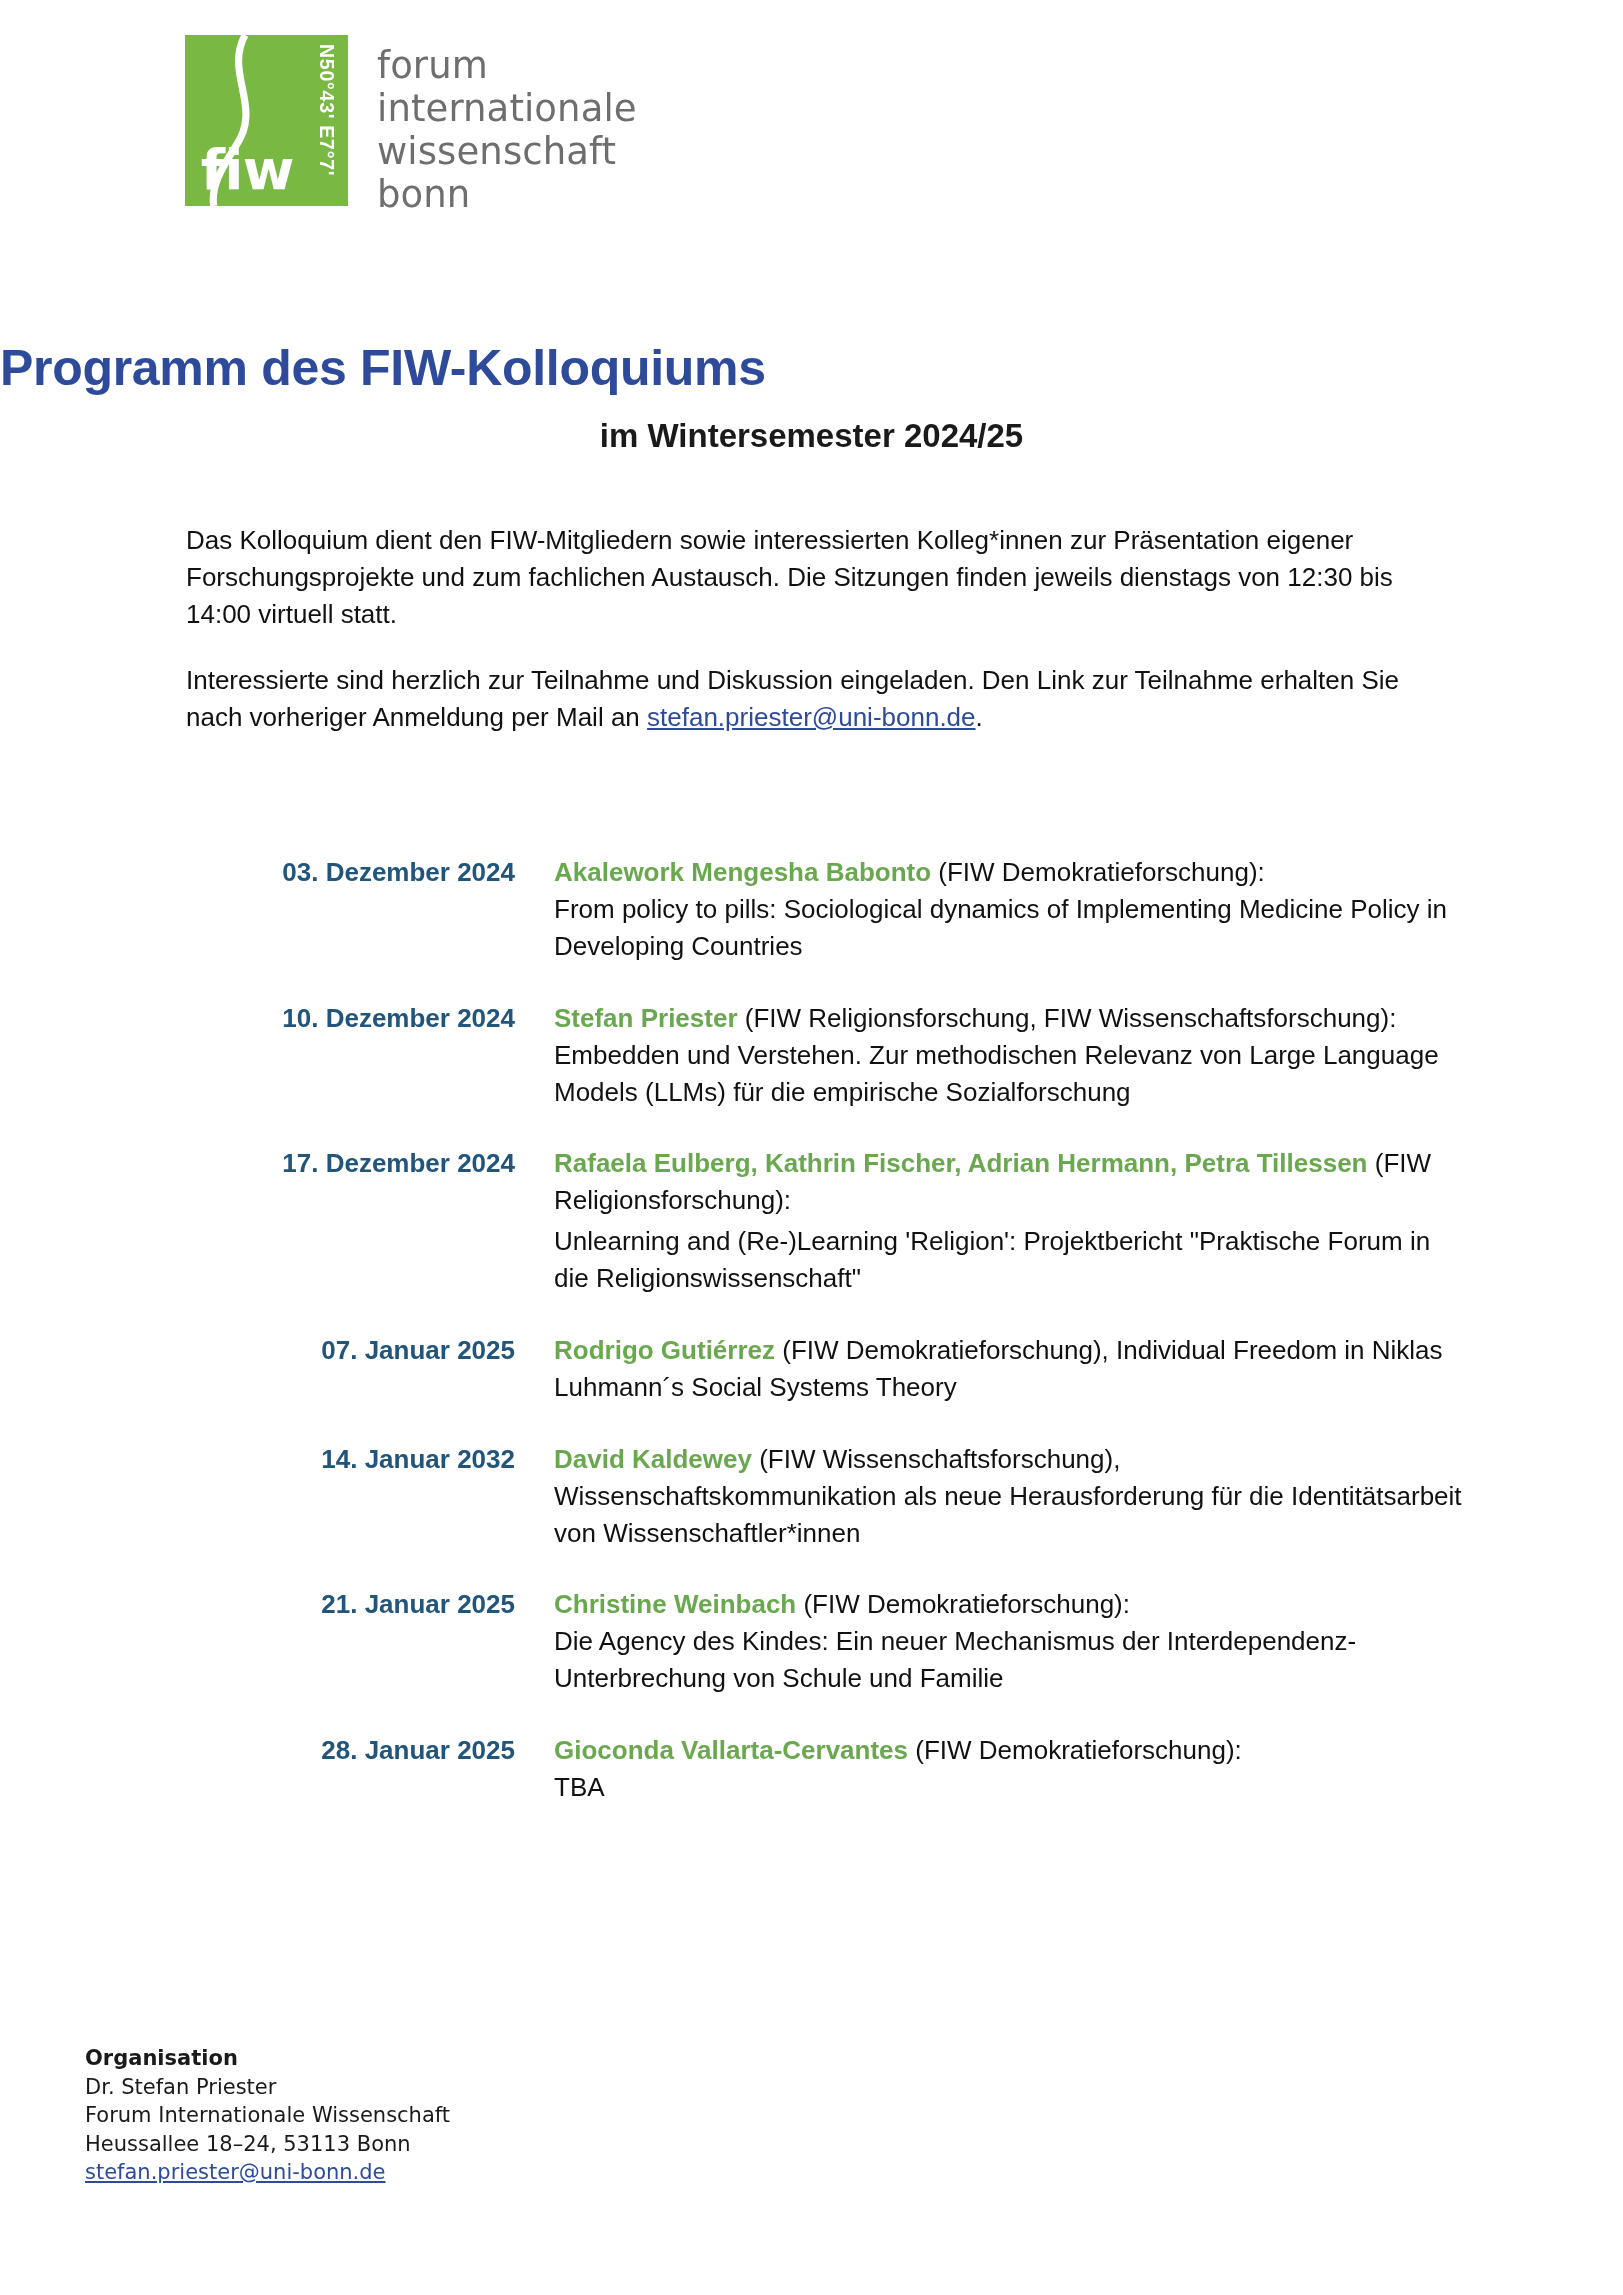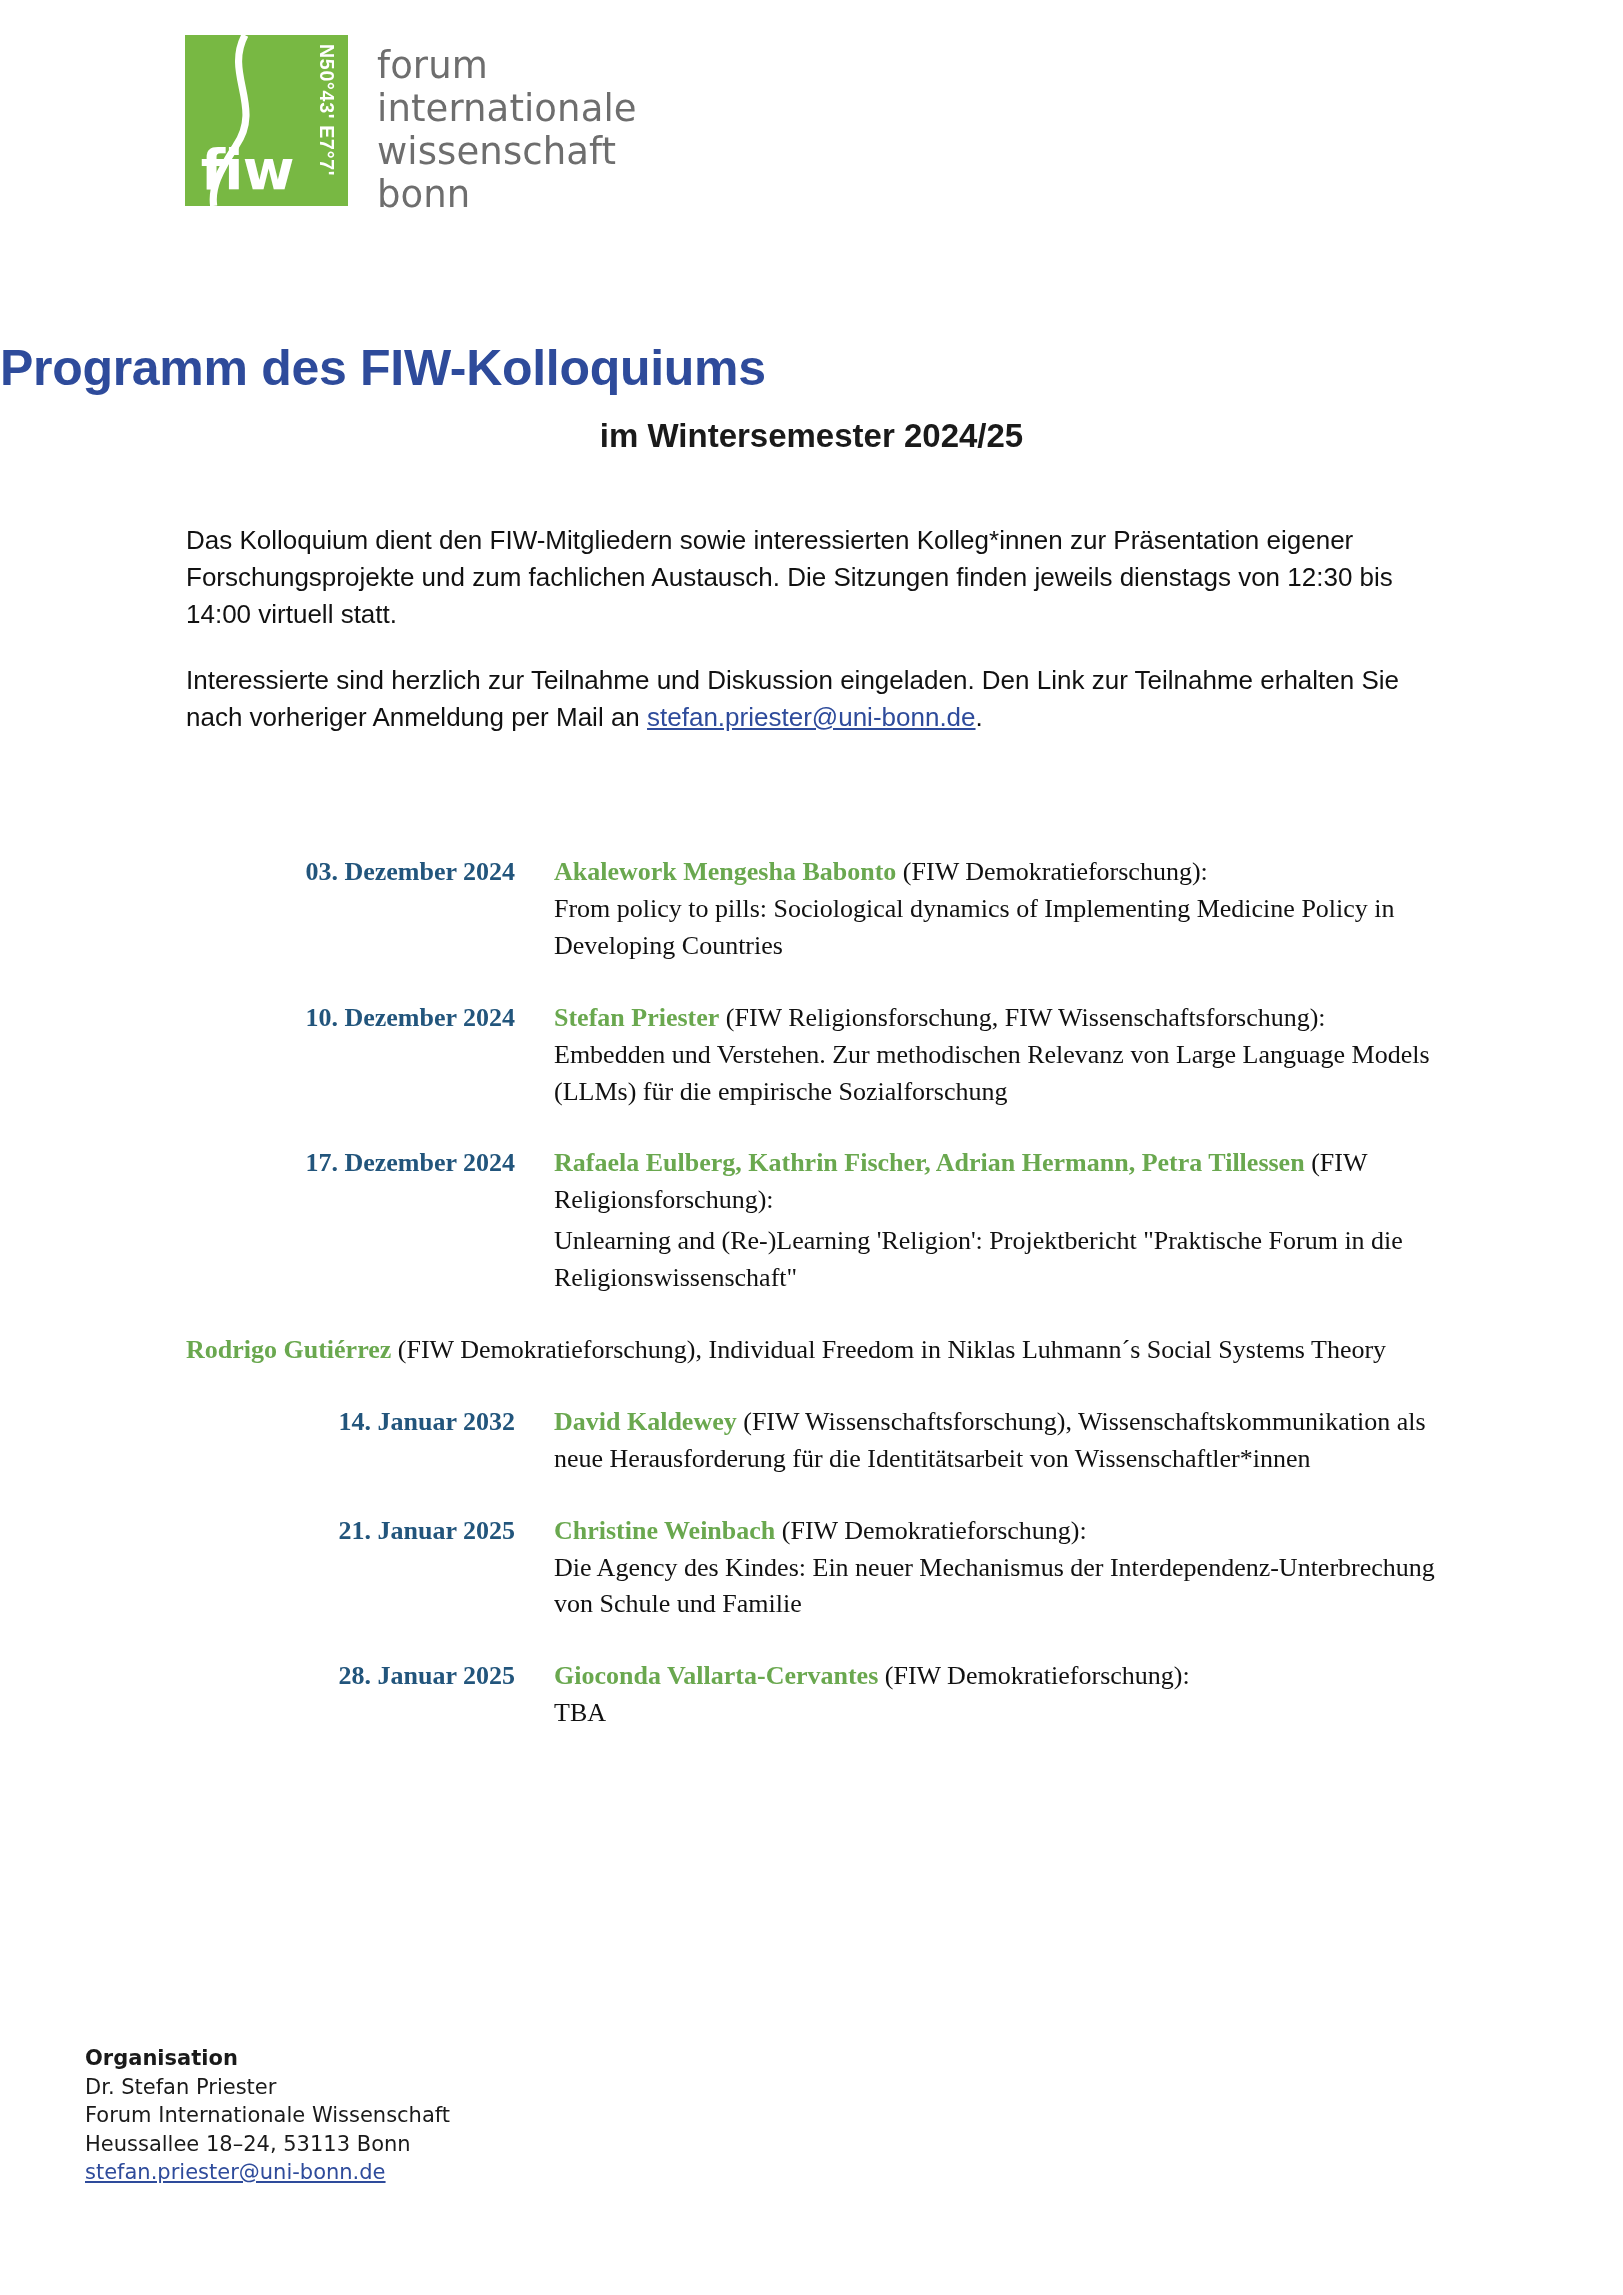--- a/index.html
+++ b/index.html
@@ -119,21 +119,20 @@
     color: #2e4b9b;
     text-decoration: underline;
   }
 
   
   .schedule {
     position: absolute;
     left: 186px;
     top: 854px;
     width: 1278px;
-    font-family: Liberation Serif, serif;
   }
   .entry {
     display: flex;
     margin-bottom: 35px;
   }
   .entry .date {
     flex: 0 0 368px;
     text-align: right;
     padding-right: 39px;
     box-sizing: border-box;
@@ -225,20 +224,21 @@
     <div class="entry">
       <div class="date">17. Dezember 2024</div>
       <div class="detail">
         <span class="speaker">Rafaela Eulberg, Kathrin Fischer, Adrian Hermann, Petra Tillessen</span><span> (FIW Religionsforschung):</span>
         <div class="gap-small"></div>
         <div class="talk">Unlearning and (Re-)Learning 'Religion': Projektbericht "Praktische Forum in die Religionswissenschaft"</div>
       </div>
     </div>
 
     <div class="entry">
+      <div class="date">07. Januar 2025</div>
       <div class="detail">
         <span class="speaker">Rodrigo Gutiérrez</span><span> (FIW Demokratieforschung), Individual Freedom in Niklas Luhmann´s Social Systems Theory</span>
         <span class="talk"></span>
       </div>
     </div>
 
     <div class="entry">
       <div class="date">14. Januar 2032</div>
       <div class="detail">
         <span class="speaker">David Kaldewey</span><span> (FIW Wissenschaftsforschung), Wissenschaftskommunikation als neue Herausforderung für die Identitätsarbeit von Wissenschaftler*innen</span>

